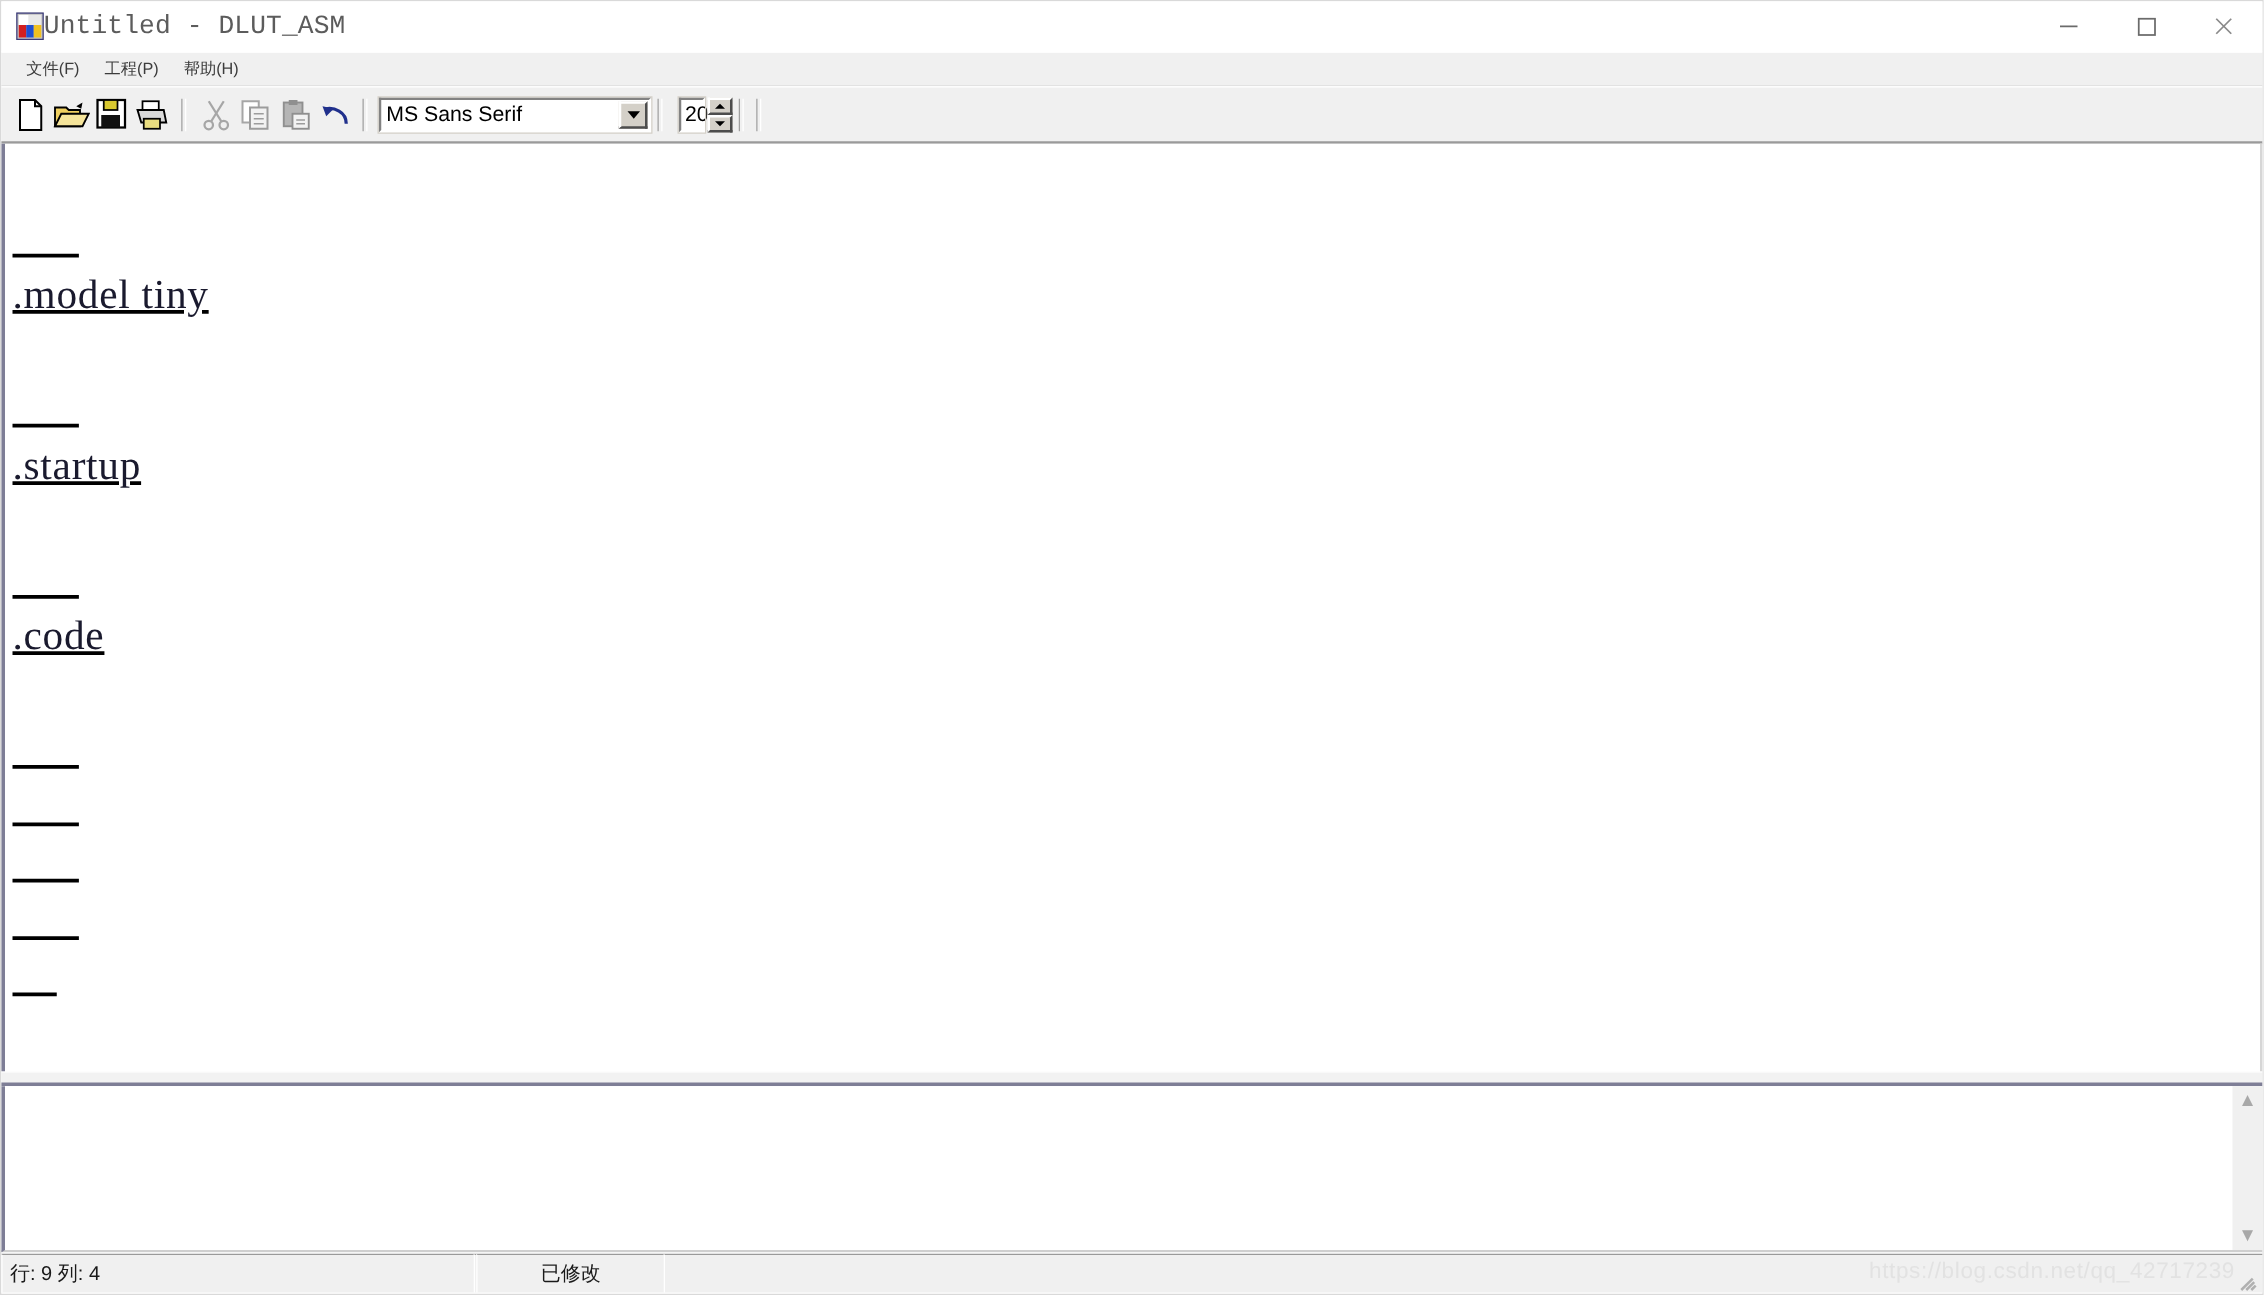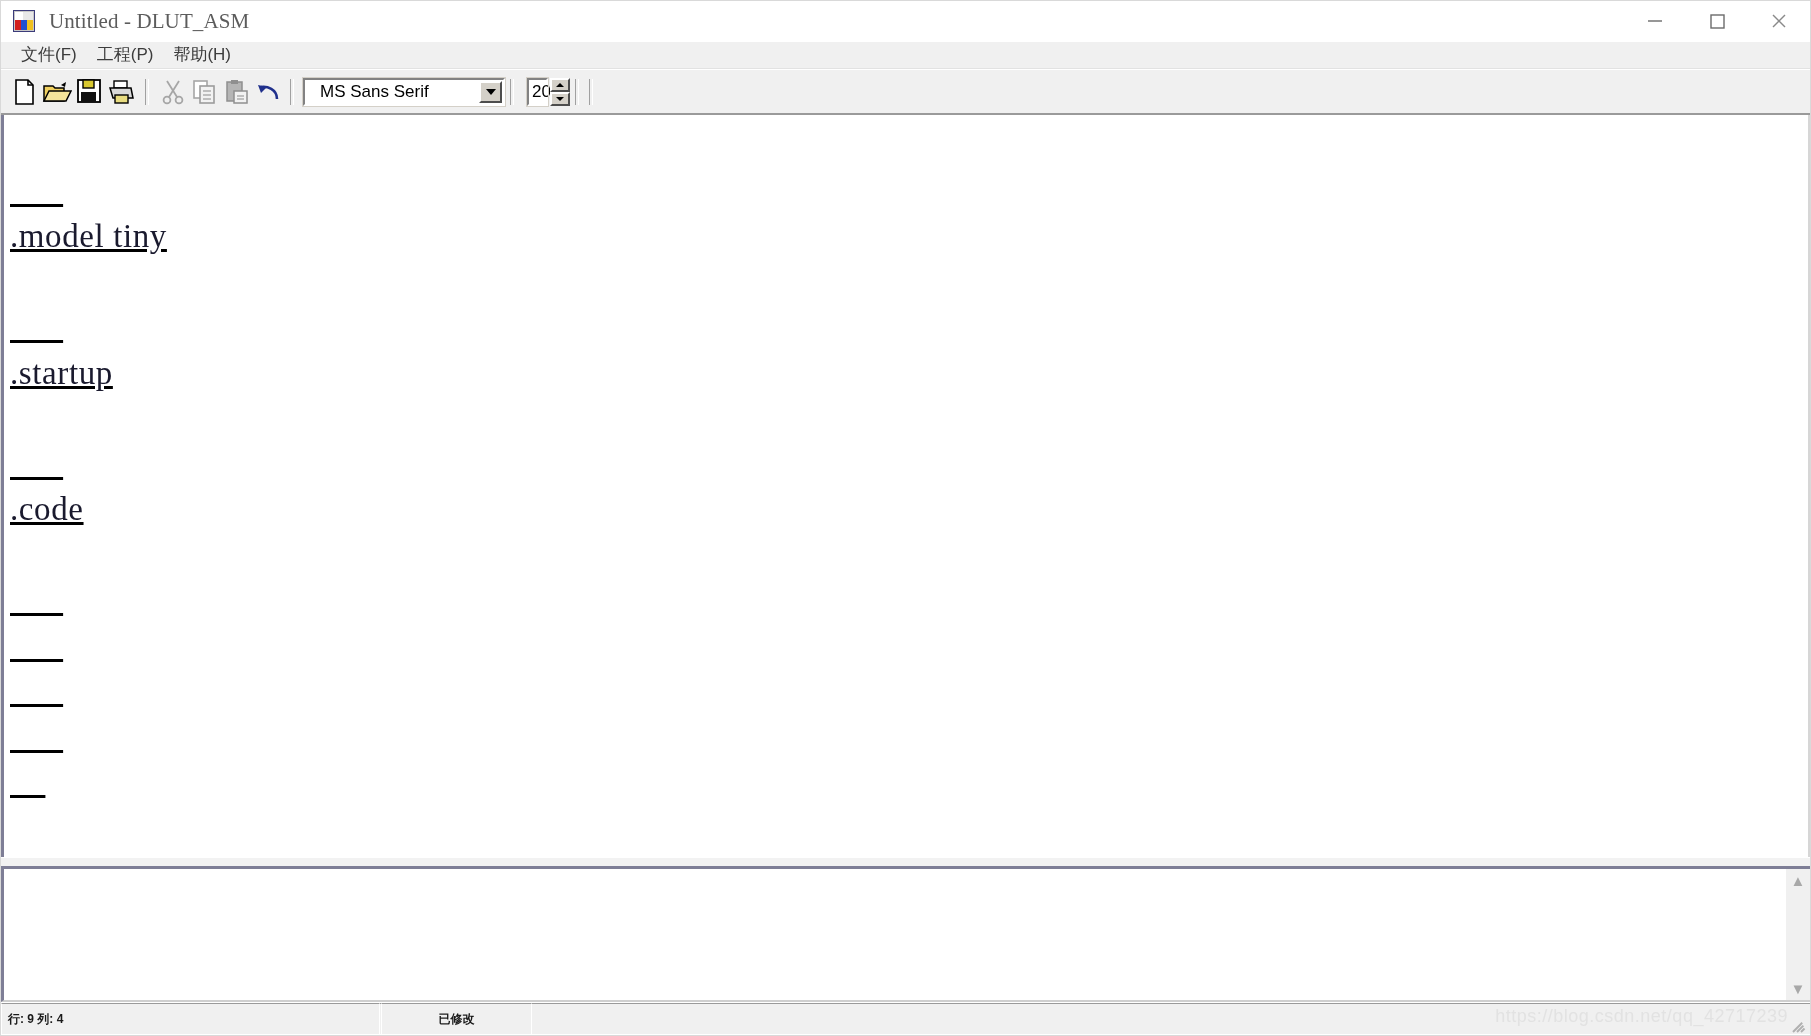--- a/index.html
+++ b/index.html
@@ -42,24 +42,23 @@
   .title-icon i {
     position: absolute;
     display: block;
   }
   .ti-a { left: 1px; top: 1px; width: 8px; height: 8px; background: #ffffff; }
   .ti-b { left: 9px; top: 1px; width: 10px; height: 8px; background: #e8e8e8; }
   .ti-c { left: 1px; top: 9px; width: 6px; height: 10px; background: #d21f1f; }
   .ti-d { left: 7px; top: 9px; width: 6px; height: 10px; background: #1f4fd2; }
   .ti-e { left: 13px; top: 9px; width: 6px; height: 10px; background: #f0c020; }
   .title-text {
-    margin-left: 14px;
     font-size: 21px;
     color: #5c5c5c;
-    font-family: Liberation Serif, serif;
+    font-family: Liberation Mono, monospace;
     letter-spacing: 0.1px;
     white-space: nowrap;
   }
   .win-controls {
     position: absolute;
     right: 0; top: 0;
     height: 40px;
     display: flex;
     align-items: stretch;
   }
@@ -75,21 +74,21 @@
   
   .menubar {
     height: 26px;
     background: #f0f0f0;
     display: flex;
     align-items: center;
     padding-left: 10px;
     border-bottom: 1px solid #e2e2e2;
   }
   .menu-item {
-    font-size: 17px;
+    font-size: 13px;
     color: #3c3c3c;
     padding: 1px 10px 2px 10px;
     font-family: "Liberation Sans", sans-serif;
     white-space: nowrap;
     cursor: default;
   }
 
   
   .toolbar {
     height: 46px;
@@ -112,31 +111,30 @@
     width: 2px;
     height: 26px;
     margin: 0 8px;
     border-left: 1px solid #a0a0a0;
     border-right: 1px solid #ffffff;
   }
   .tb-sep.thin { margin: 0 5px; }
 
   .font-combo {
     position: relative;
-    width: 202px;
+    width: 218px;
     height: 28px;
     background: #ffffff;
     border: 2px solid;
     border-color: #828282 #ffffff #ffffff #828282;
     outline: 1px solid #d4d0c8;
     display: flex;
     align-items: center;
     margin-left: 4px;
     box-sizing: border-box;
-    padding-left: 11px;
   }
   .font-combo .fc-text {
     font-size: 17px;
     color: #000000;
     padding-left: 4px;
     font-family: "Liberation Sans", sans-serif;
     white-space: nowrap;
     overflow: hidden;
   }
   .fc-arrow {
@@ -273,25 +271,24 @@
     display: flex;
     align-items: stretch;
     box-sizing: border-box;
   }
   .st-panel {
     border-left: 1px solid #ffffff;
     border-top: 1px solid #9a9a9a;
     display: flex;
     align-items: center;
     box-sizing: border-box;
-    font-size: 12px;
+    font-size: 16px;
     color: #1a1a1a;
     font-family: "Liberation Sans", sans-serif;
     white-space: nowrap;
-    font-weight: bold;
   }
   .st-pos { width: 378px; padding-left: 6px; }
   .st-gap1 { width: 2px; }
   .st-mod { width: 150px; justify-content: center; }
   .st-rest { flex: 1; }
   .grip {
     position: absolute;
     right: 2px; bottom: 1px;
     width: 18px; height: 18px;
   }

